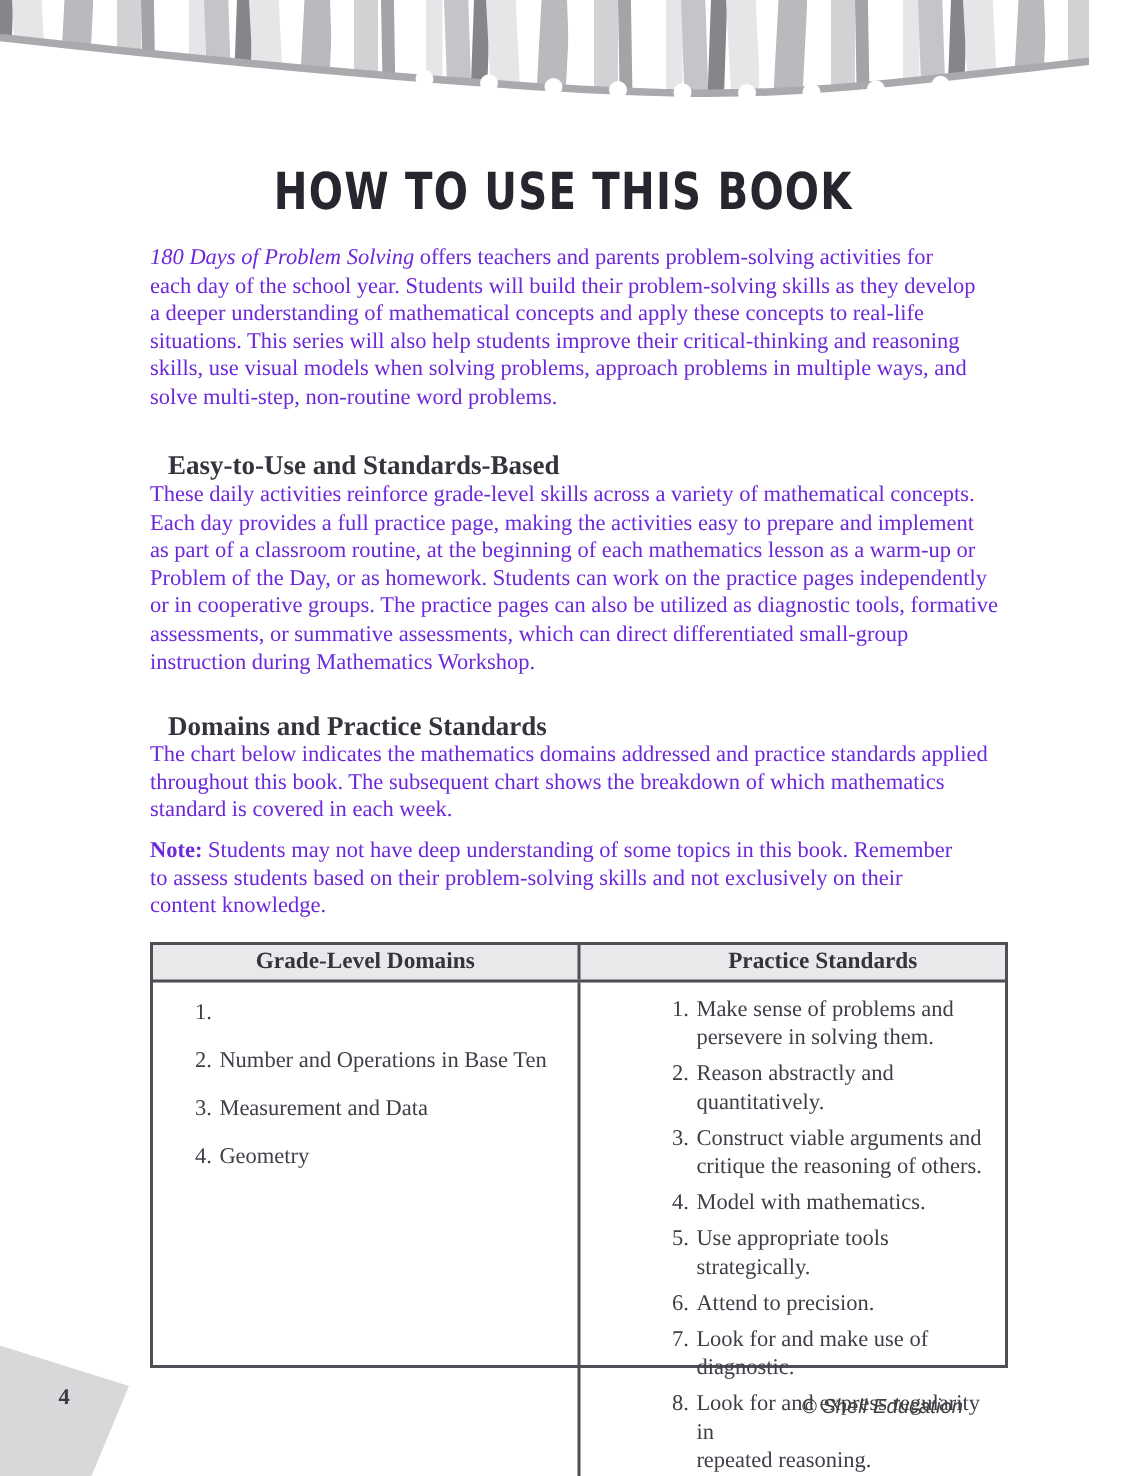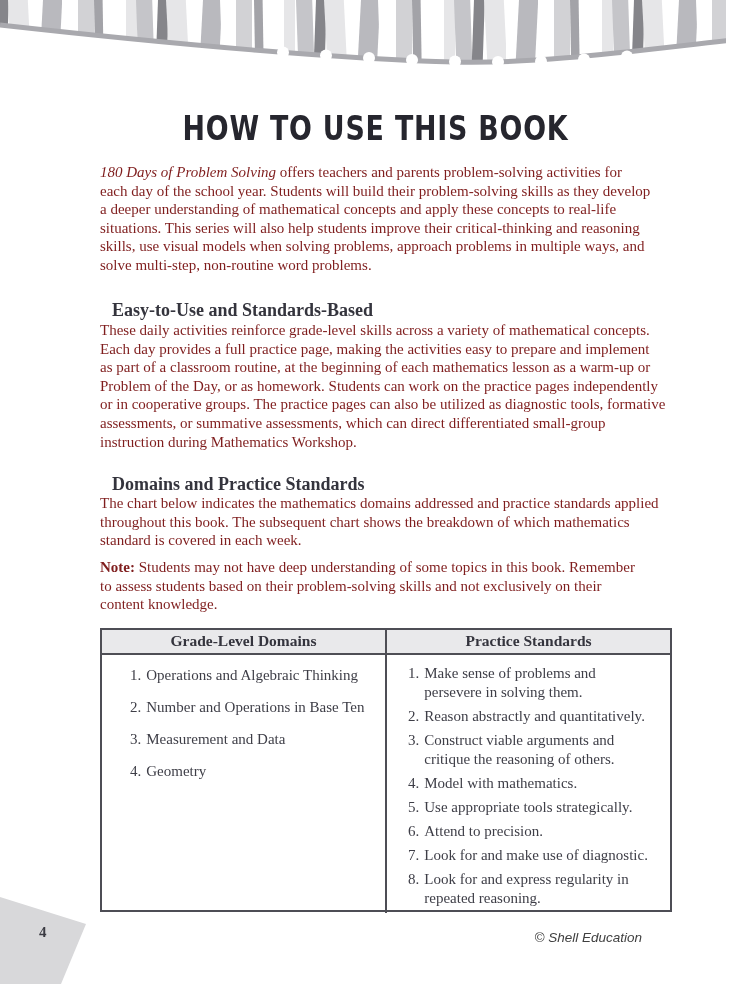--- a/index.html
+++ b/index.html
@@ -25,41 +25,41 @@
     transform:scaleX(0.79);
     transform-origin:50% 50%;
     white-space:nowrap;
   }
   .para{
     position:absolute;
     left:100px;width:578px;
     margin:0;
     font-size:15px;
     line-height:18.6px;
-    color:#7f1d1d;
+    color:#6d28d9;
   }
   .ml{white-space:pre-line;}
   .sec-head{
     position:absolute;
     left:100px;width:578px;
     margin:12px;
     font-size:18px;
     font-weight:bold;
     color:#34343d;
   }
   .tbl{
     position:absolute;
     left:100px;top:628px;
     width:572px;height:284px;
     box-sizing:border-box;
     border:2px solid #4e4e55;
     display:flex;flex-direction:column;
     background:#fff;
   }
-  .tr{display:grid;grid-template-columns:285px 1fr;}
+  .tr{display:grid;grid-template-columns:285px 1fr;gap:40px;}
   .tr.head{background:#e9e9eb;border-bottom:2px solid #4e4e55;}
   .tr.bodyrow{flex:1;}
   .th{
     text-align:center;
     font-weight:bold;
     font-size:15.5px;
     padding:2px 0 3px 0;
     color:#34343d;
   }
   .th.first,.td.first{border-right:2px solid #4e4e55;}
@@ -198,21 +198,20 @@
 
   <div class="tbl">
     <div class="tr head">
       <div class="th first">Grade-Level Domains</div>
       <div class="th second">Practice Standards</div>
     </div>
     <div class="tr bodyrow">
       <div class="td first">
           <div class="li">
             <span class="num">1.</span>
-            <span class="txt">Operations and Algebraic Thinking</span>
           </div>
           <div class="li">
             <span class="num">2.</span>
             <span class="txt">Number and Operations in Base Ten</span>
           </div>
           <div class="li">
             <span class="num">3.</span>
             <span class="txt">Measurement and Data</span>
           </div>
           <div class="li">

